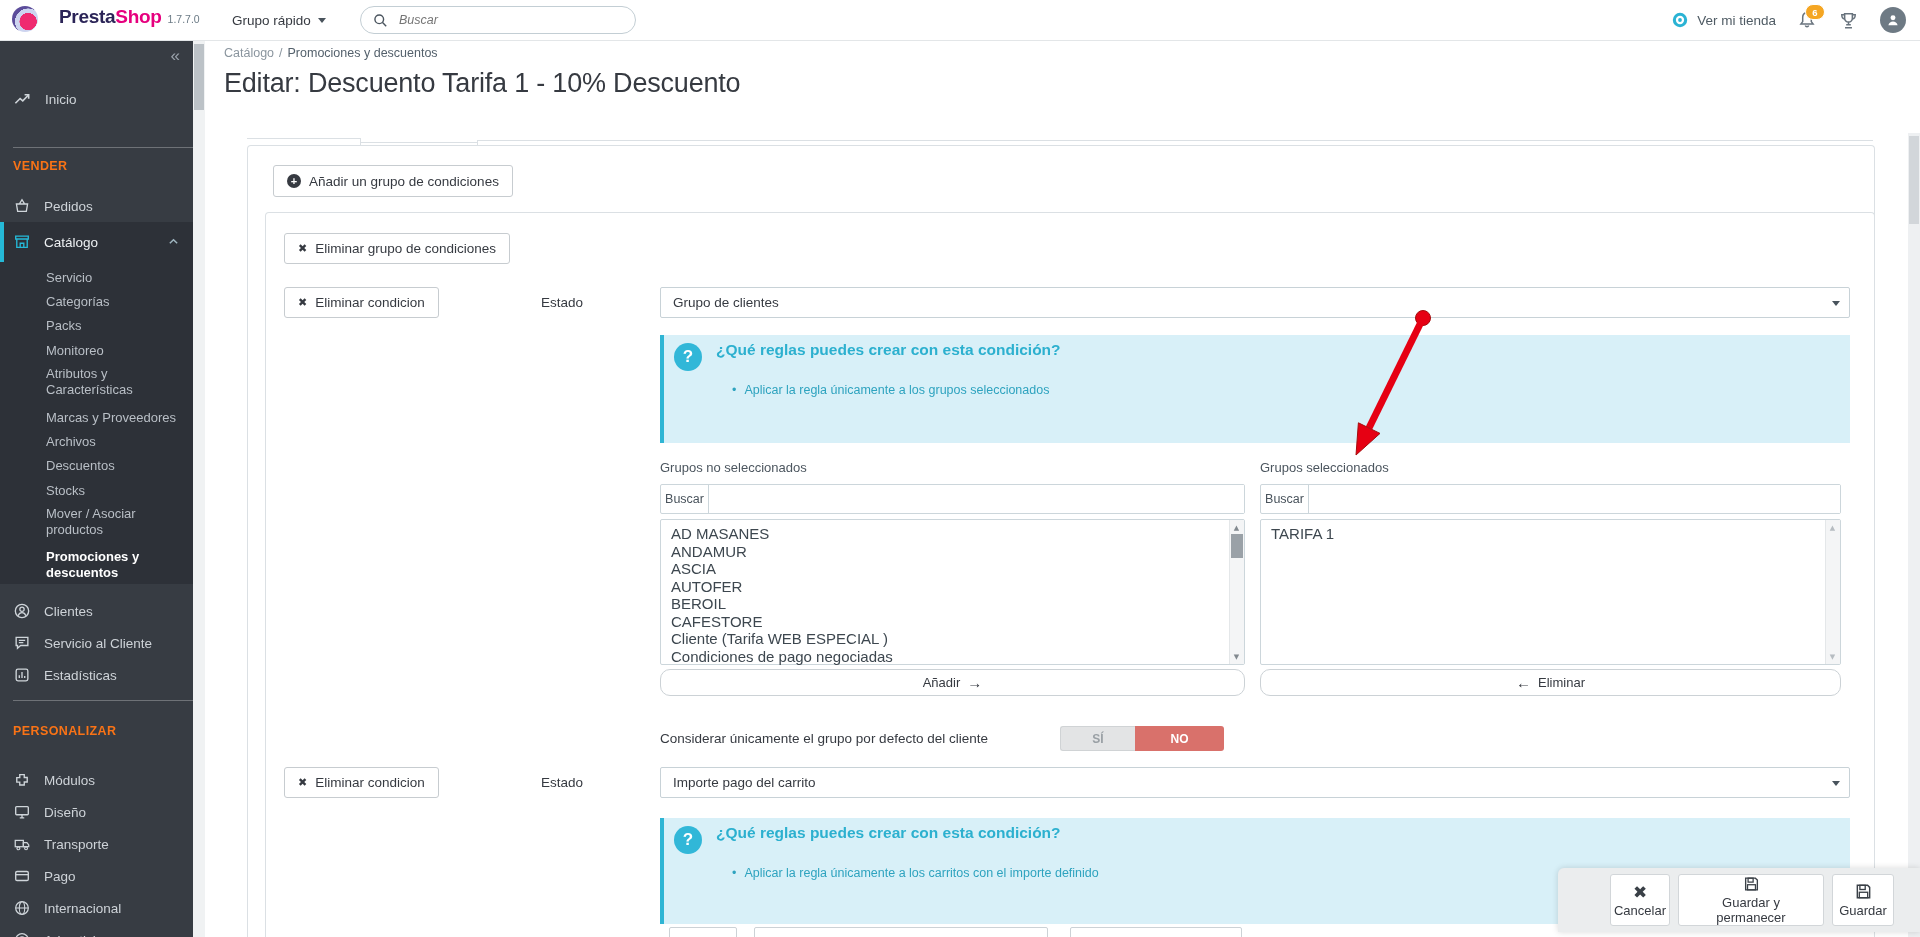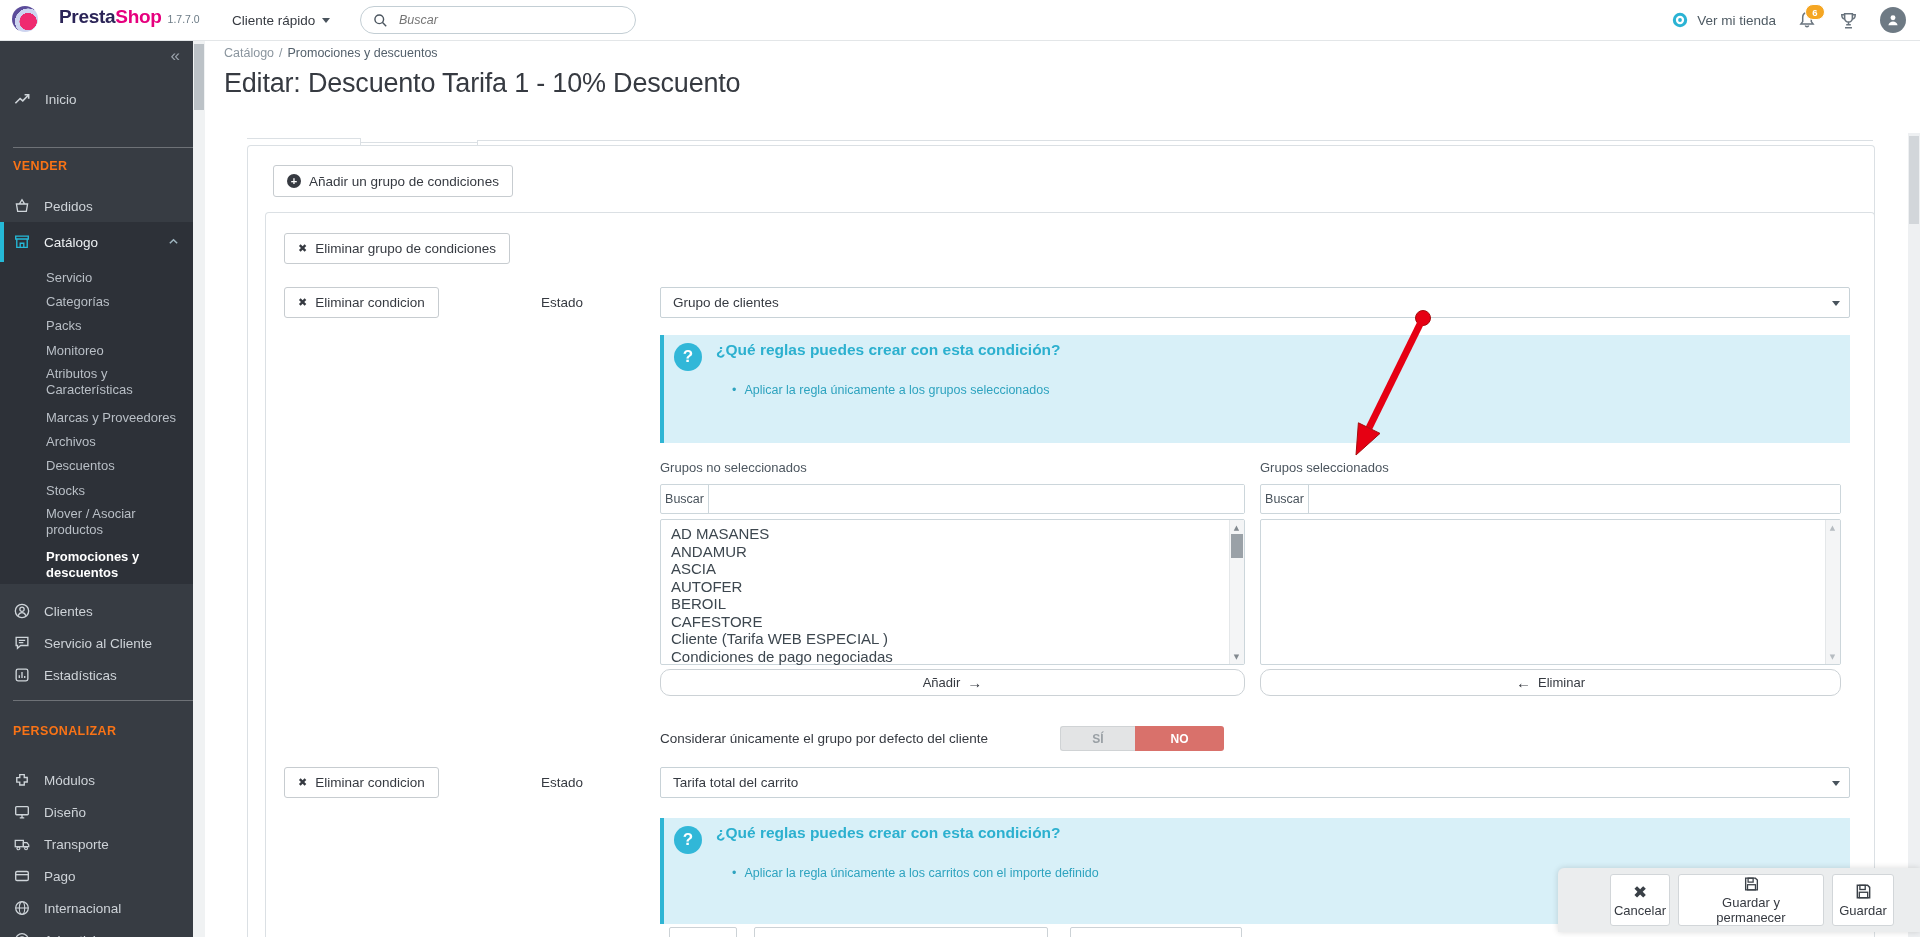--- a/index.html
+++ b/index.html
@@ -144,21 +144,21 @@
 
 <div class="app">
 
   <header class="header">
     <div class="brand">
       <span class="logo-mark"></span>
       <span class="brand-name"><span class="brand-left">Presta</span><span class="brand-right">Shop</span></span>
       <span class="brand-version">1.7.7.0</span>
     </div>
     <div class="quick-access">
-      <span>Cliente rápido</span>
+      <span>Grupo rápido</span>
       <span class="caret-down"></span>
     </div>
     <div class="search-pill">
       <svg width="15" height="15" viewBox="0 0 18 18">
         <circle cx="7.5" cy="7.5" r="5.2" fill="none" stroke="#4a545e" stroke-width="1.7"></circle>
         <path d="M11.5 11.5l4.3 4.3" stroke="#4a545e" stroke-width="1.7"></path>
       </svg>
       <input type="text" placeholder="Buscar" style="">
     </div>
     <div class="hright">
@@ -381,20 +381,23 @@
           <li>Condiciones de pago negociadas</li>
         </ul>
         <div class="vsb">
           <span class="arr up">▲</span>
           <div class="vthumb"></div>
           <span class="arr dn">▼</span>
         </div>
       </div>
 
       <div class="listbox" style="left:994px;top:306px;width:581px;">
+        <ul>
+          <li>TARIFA 1</li>
+        </ul>
         <div class="vsb">
           <span class="arr up dim">▲</span>
           <span class="arr dn dim">▼</span>
         </div>
       </div>
 
       <button class="wbtn" style="left:394px;top:456px;width:585px;">
         <span>Añadir</span>
         <span class="arrow">→</span>
       </button>
@@ -408,21 +411,21 @@
         <span class="t-si">SÍ</span>
         <span class="t-no">NO</span>
       </div>
 
       <button class="btn remove-cond" style="top:554px;">
         <span class="x">✖</span>
         <span>Eliminar condicion</span>
       </button>
       <div class="field-label" style="top:554px;">Estado</div>
       <div class="select" style="top:554px;">
-        <span>Tarifa total del carrito</span>
+        <span>Importe pago del carrito</span>
         <span class="caret-down"></span>
       </div>
 
       <div class="help" style="top:605px;height:106px;">
         <span class="qicon">?</span>
         <h3>¿Qué reglas puedes crear con esta condición?</h3>
         <div class="bullet"><b>•</b><span>Aplicar la regla únicamente a los carritos con el importe definido</span></div>
       </div>
 
       <div class="sliver" style="left:403px;width:66px;"></div>

